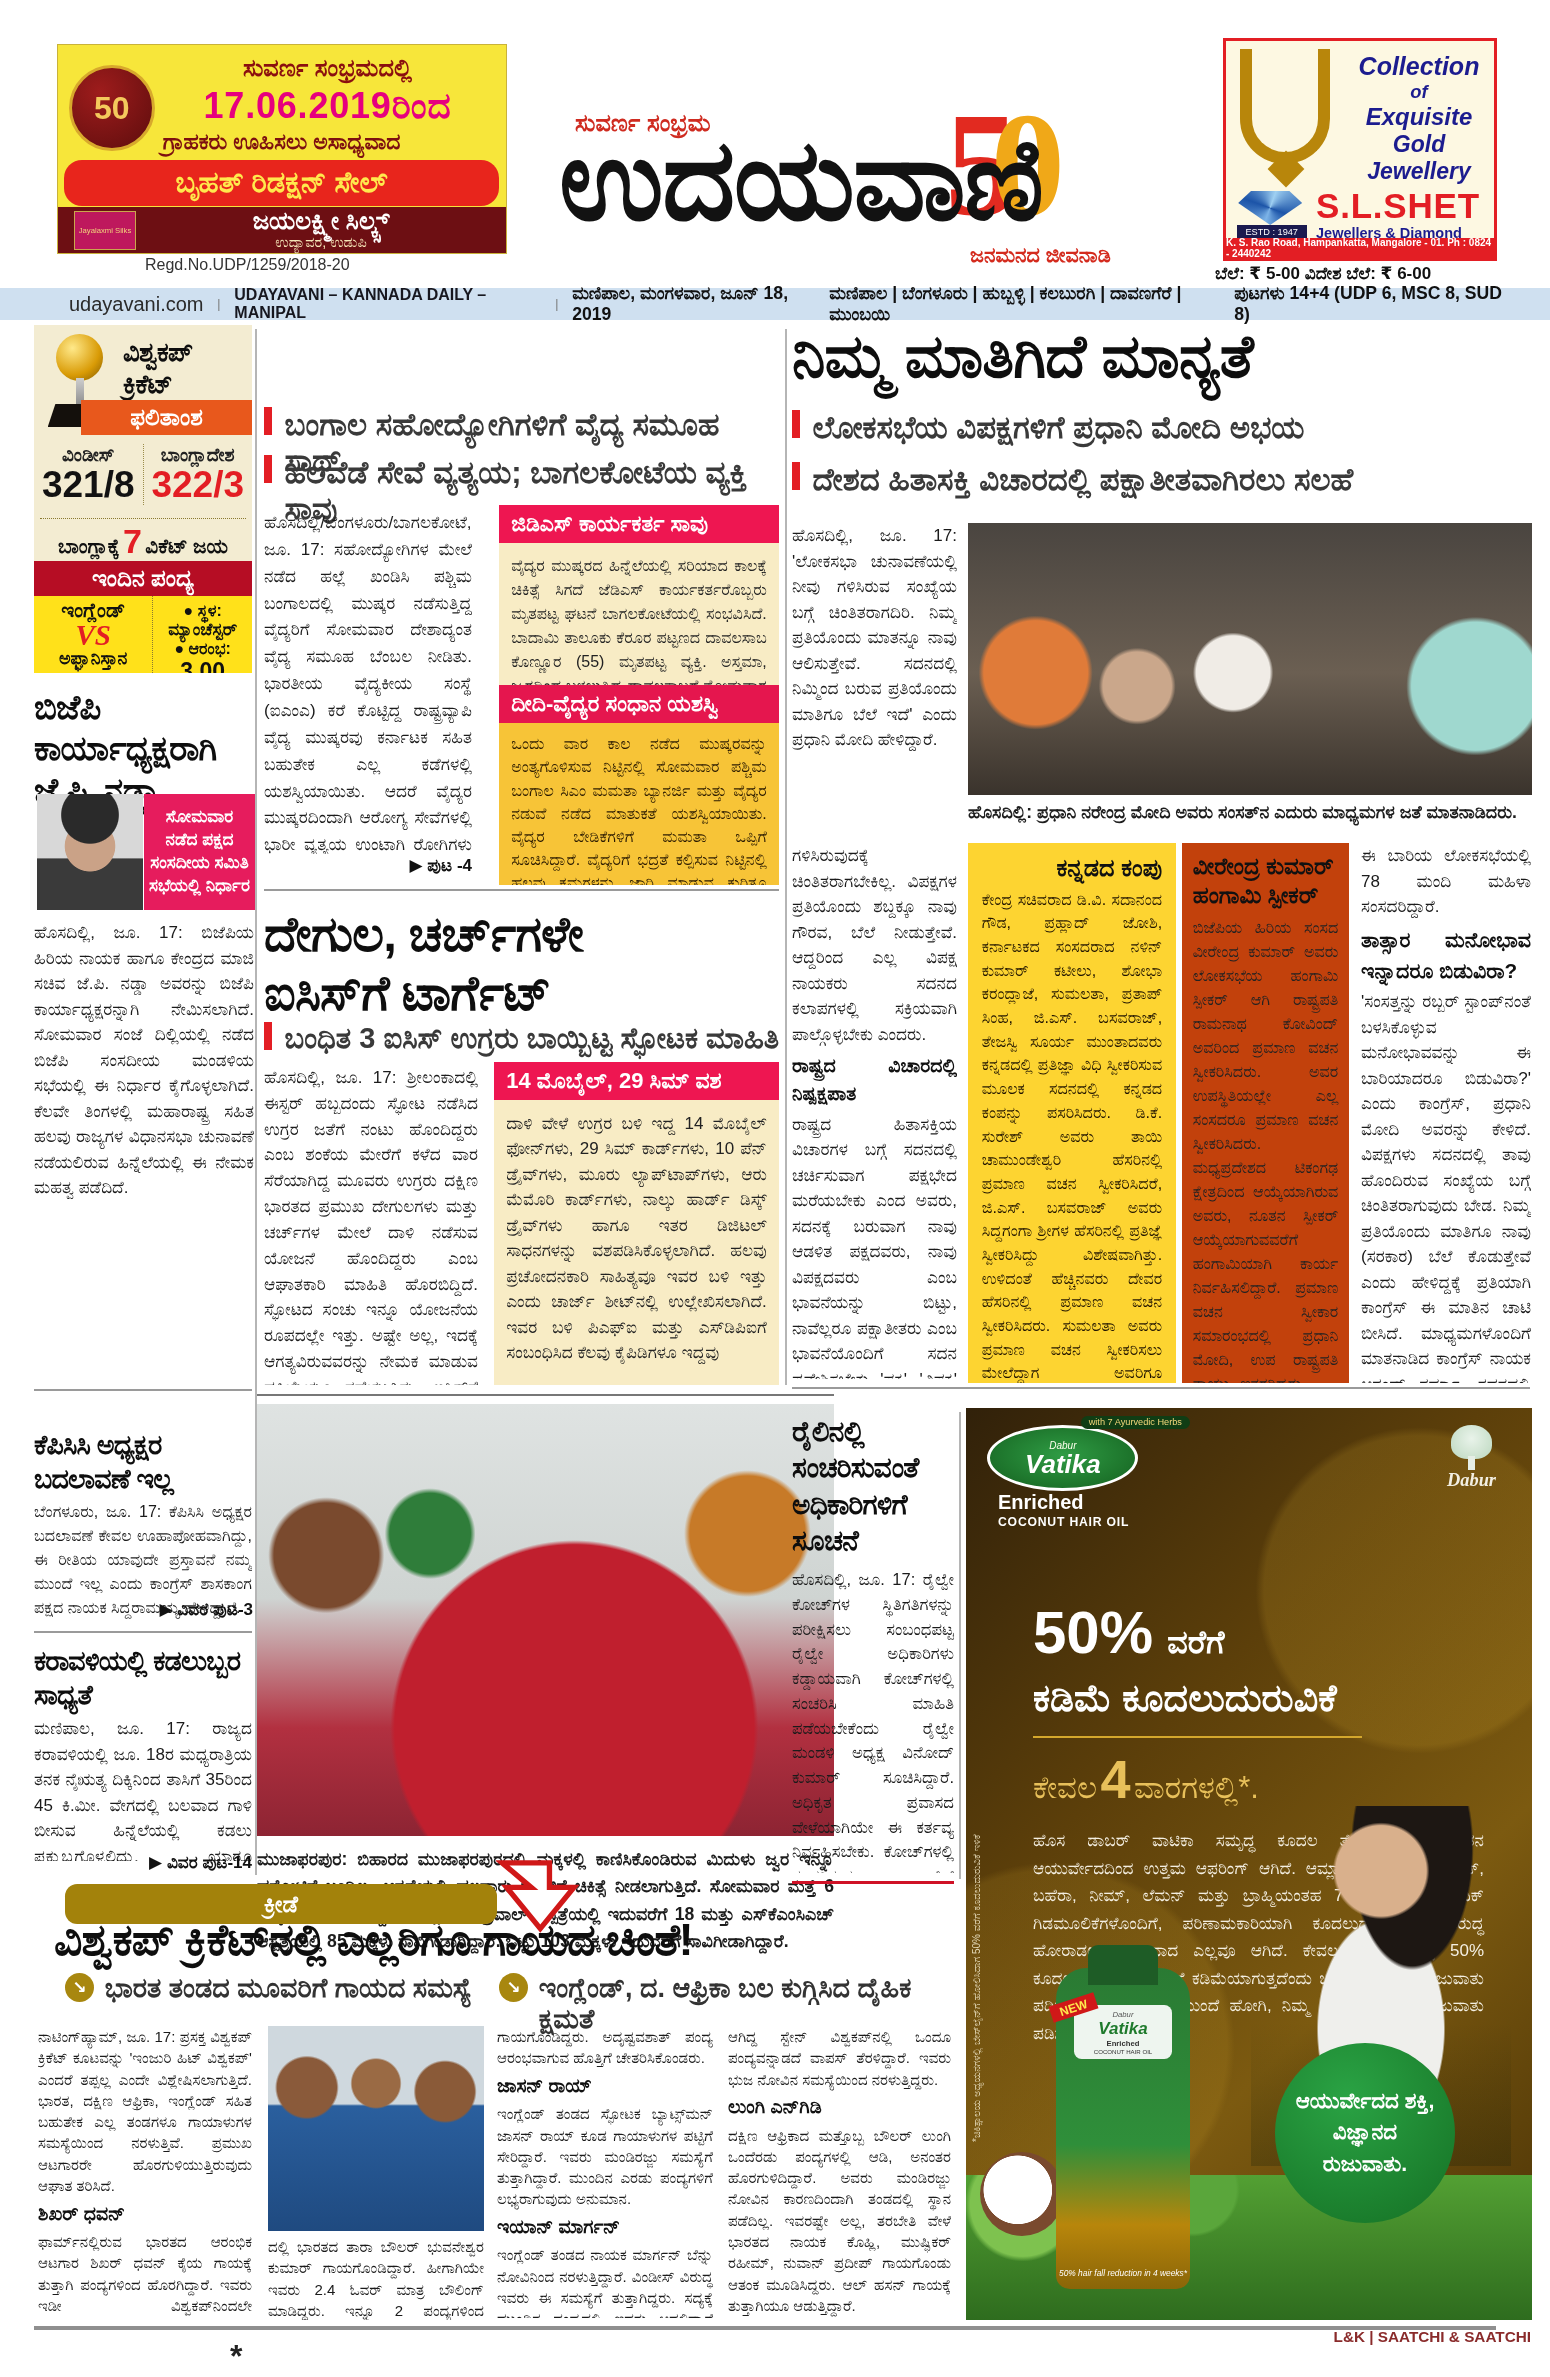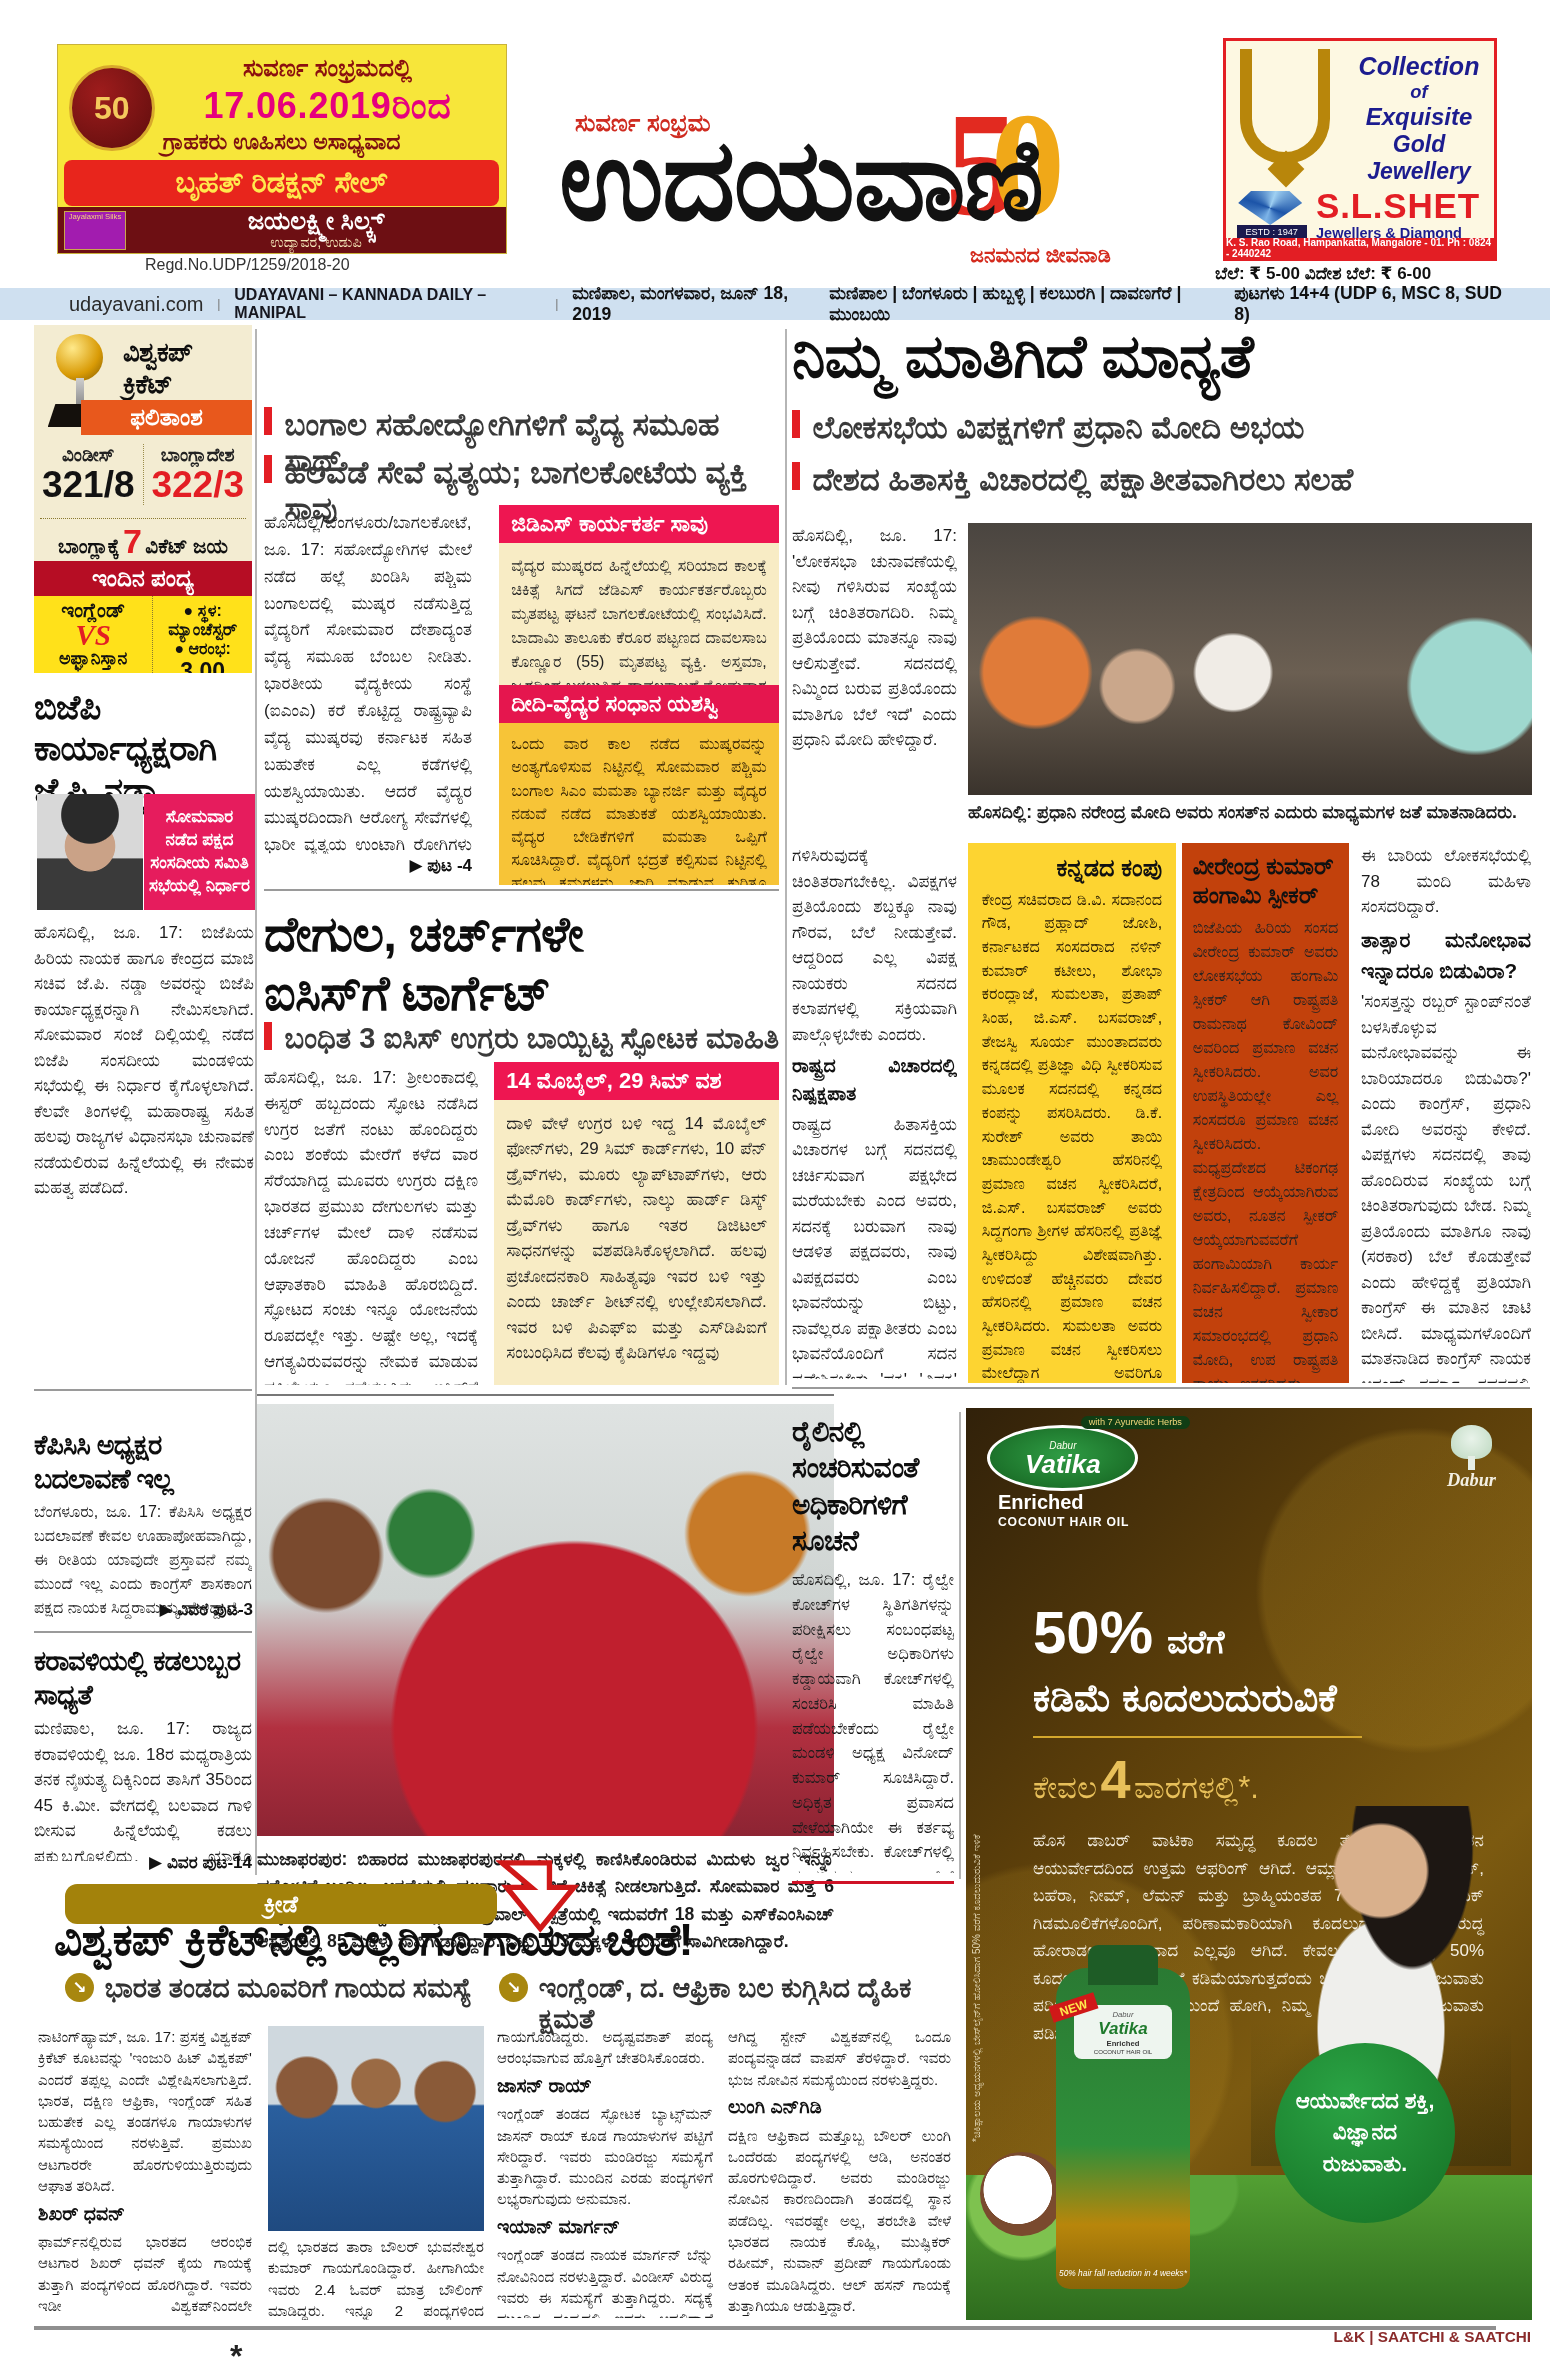--- a/index.html
+++ b/index.html
@@ -29,25 +29,25 @@
 
 <div id="page">
 
   <div class="abs" style="left:57px;top:44px;width:448px;height:208px;background:#f7e63a;border:0.8px solid #c9b23a">
     <div class="abs" style="left:10.7px;top:20px;width:80px;height:80px;border-radius:50%;background:radial-gradient(circle at 35% 30%,#9e1c1c,#5d0d0d);border:3.8px solid #d8a92c;display:flex;align-items:center;justify-content:center">
       <span class="b" style="color:#f4c95c;font-size:32px">50</span>
     </div>
     <div class="abs b" style="left:101px;top:9.2px;width:337px;text-align:center;font-size:24px;color:#8a0f0f">ಸುವರ್ಣ ಸಂಭ್ರಮದಲ್ಲಿ</div>
     <div class="abs b" style="left:101px;top:40px;width:337px;text-align:center;font-size:36px;color:#e6007e;letter-spacing:0.8px">17.06.2019ರಿಂದ</div>
     <div class="abs b" style="left:7.7px;top:84px;width:432px;text-align:center;font-size:22px;color:#7d1010">ಗ್ರಾಹಕರು ಊಹಿಸಲು ಅಸಾಧ್ಯವಾದ</div>
-    <div class="abs" style="left:6.1px;top:115px;width:435px;height:46px;background:#e8251c;border-radius:8px;display:flex;align-items:center;justify-content:center">
+    <div class="abs" style="left:6.1px;top:115px;width:435px;height:46px;background:#e8251c;border-radius:18px;display:flex;align-items:center;justify-content:center">
       <span class="b" style="color:#ffe94d;font-size:29px">ಬೃಹತ್ ರಿಡಕ್ಷನ್ ಸೇಲ್</span>
     </div>
     <div class="abs" style="left:0;top:162px;width:448px;height:46px;background:#6d0f13;display:flex;align-items:center">
-      <div style="width:60px;height:37px;margin-left:6px;background:#a21caf;border:0.8px solid #caa84c;display:flex;justify-content:center">
+      <div style="width:60px;height:37px;margin-left:16px;background:#be185d;border:0.8px solid #caa84c;display:flex;align-items:center;justify-content:center">
         <span style="color:#f2d27c;font-size:7.7px;text-align:center">Jayalaxmi Silks</span>
       </div>
       <div style="flex:1;text-align:center">
         <div class="b" style="color:#fff;font-size:24.5px;line-height:1">ಜಯಲಕ್ಷ್ಮೀ ಸಿಲ್ಕ್ಸ್</div>
         <div style="color:#f5e6b8;font-size:14.5px">ಉದ್ಯಾವರ, ಉಡುಪಿ</div>
       </div>
     </div>
   </div>
 
   <div class="abs" style="left:145px;top:256px;font-size:16px;color:#333">Regd.No.UDP/1259/2018-20</div>

